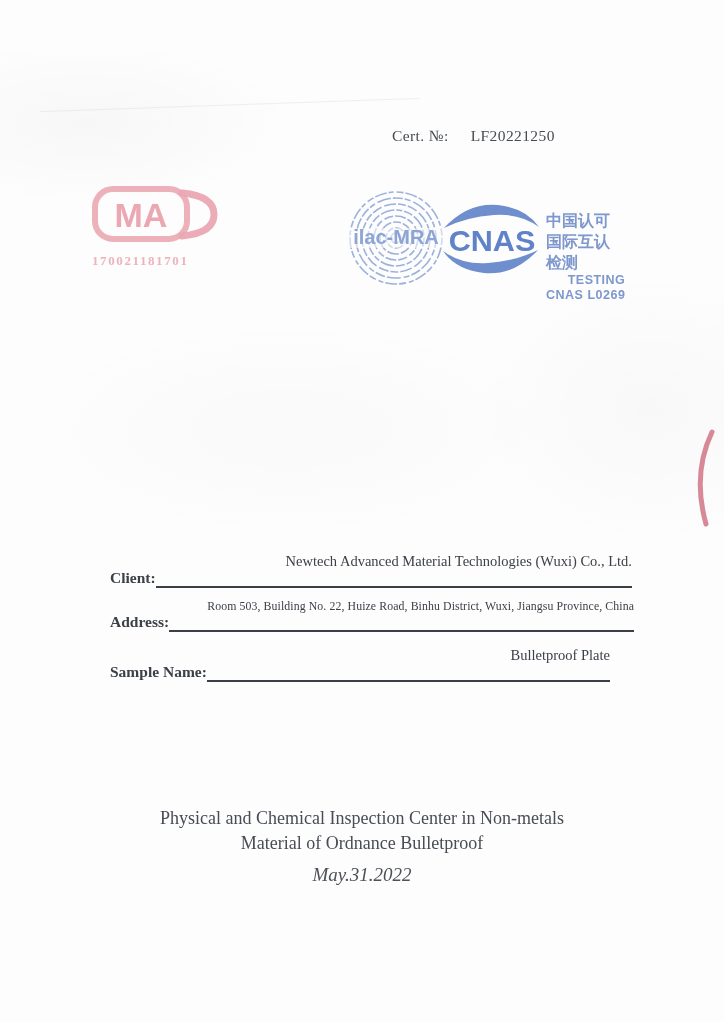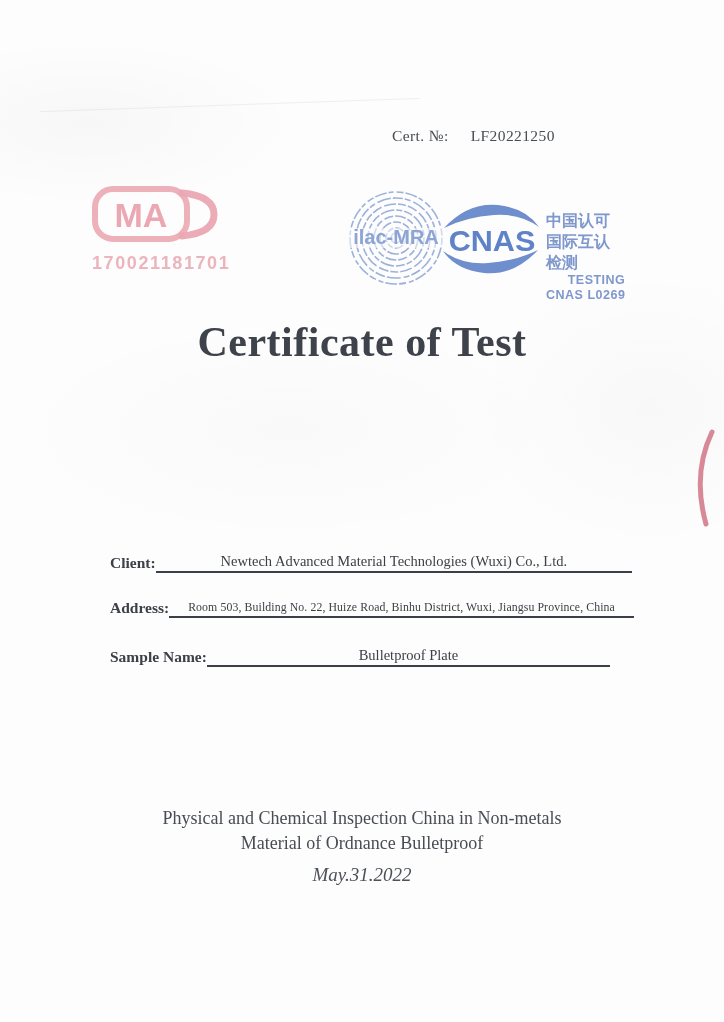--- a/index.html
+++ b/index.html
@@ -26,22 +26,22 @@
   .cert-line {
     position: absolute; left: 392px; top: 127px;
     font-size: 15.5px; color: #474b52; letter-spacing: 0.4px;
     white-space: nowrap;
   }
   .cert-line .num { margin-left: 22px; }
 
   
   .cma-stamp { position: absolute; left: 90px; top: 184px; width: 130px; }
   .cma-number {
-    font-family: Liberation Sans, sans-serif;
-    color: #ecb4bd; font-size: 18px; font-weight: 700;
+    font-family: Liberation Serif, serif;
+    color: #ecb4bd; font-size: 13px; font-weight: 700;
     letter-spacing: 1.6px; margin-top: 3px; margin-left: 2px;
     white-space: nowrap;
   }
 
   
   .cnas-cluster { position: absolute; left: 346px; top: 190px; display: flex; align-items: flex-start; }
   .accred-col {
     font-family: "Liberation Sans", sans-serif;
     color: #7e97cd; font-weight: 700;
     margin-left: 4px; margin-top: 20px;
@@ -60,23 +60,23 @@
   
   .field-row {
     position: absolute; display: flex; align-items: flex-end;
     color: #3c4047;
   }
   .field-label {
     font-weight: 700; font-size: 15.5px; white-space: nowrap;
     padding-bottom: 1px;
   }
   .field-value-line {
-    flex: 1; text-align: center;
+    flex: 1; text-align: right;
     border-bottom: 2px solid #3b3f47;
-    font-size: 14.5px; padding-bottom: 1px;
+    font-size: 14.5px; padding-bottom: 16px;
     white-space: nowrap; overflow: hidden;
   }
   .row-client  { left: 110px; top: 553px; width: 522px; }
   .row-address { left: 110px; top: 599px; width: 524px; }
   .row-address .field-value-line { font-size: 11.8px; letter-spacing: 0.1px; }
   .row-sample  { left: 110px; top: 647px; width: 500px; }
 
   .footer {
     position: absolute; left: 0; top: 806px; width: 724px;
     text-align: center; color: #484c54;
@@ -126,21 +126,20 @@
     </svg>
     <div class="accred-col">
       <div>中国认可</div>
       <div>国际互认</div>
       <div>检测</div>
       <div class="en">TESTING</div>
       <div class="en">CNAS L0269</div>
     </div>
   </div>
 
-  <div class="doc-title">Certificate of Test</div>
 
   <svg class="edge-stamp" width="36" height="100" viewBox="0 0 36 100">
     <path d="M 28 4 Q 8 46 22 96" fill="none" stroke="#d07486" stroke-width="5" stroke-linecap="round" opacity="0.85"></path>
   </svg>
 
   <div class="field-row row-client">
     <span class="field-label">Client:</span>
     <span class="field-value-line">Newtech Advanced Material Technologies (Wuxi) Co., Ltd.</span>
   </div>
 
@@ -148,18 +147,18 @@
     <span class="field-label">Address:</span>
     <span class="field-value-line">Room 503, Building No. 22, Huize Road, Binhu District, Wuxi, Jiangsu Province, China</span>
   </div>
 
   <div class="field-row row-sample">
     <span class="field-label">Sample Name:</span>
     <span class="field-value-line">Bulletproof Plate</span>
   </div>
 
   <div class="footer">
-    <div class="l1">Physical and Chemical Inspection China in Non-metals</div>
+    <div class="l1">Physical and Chemical Inspection Center in Non-metals</div>
     <div class="l2">Material of Ordnance Bulletproof</div>
     <div class="date">May.31.2022</div>
   </div>
 
 </div>
 
 </body></html>

